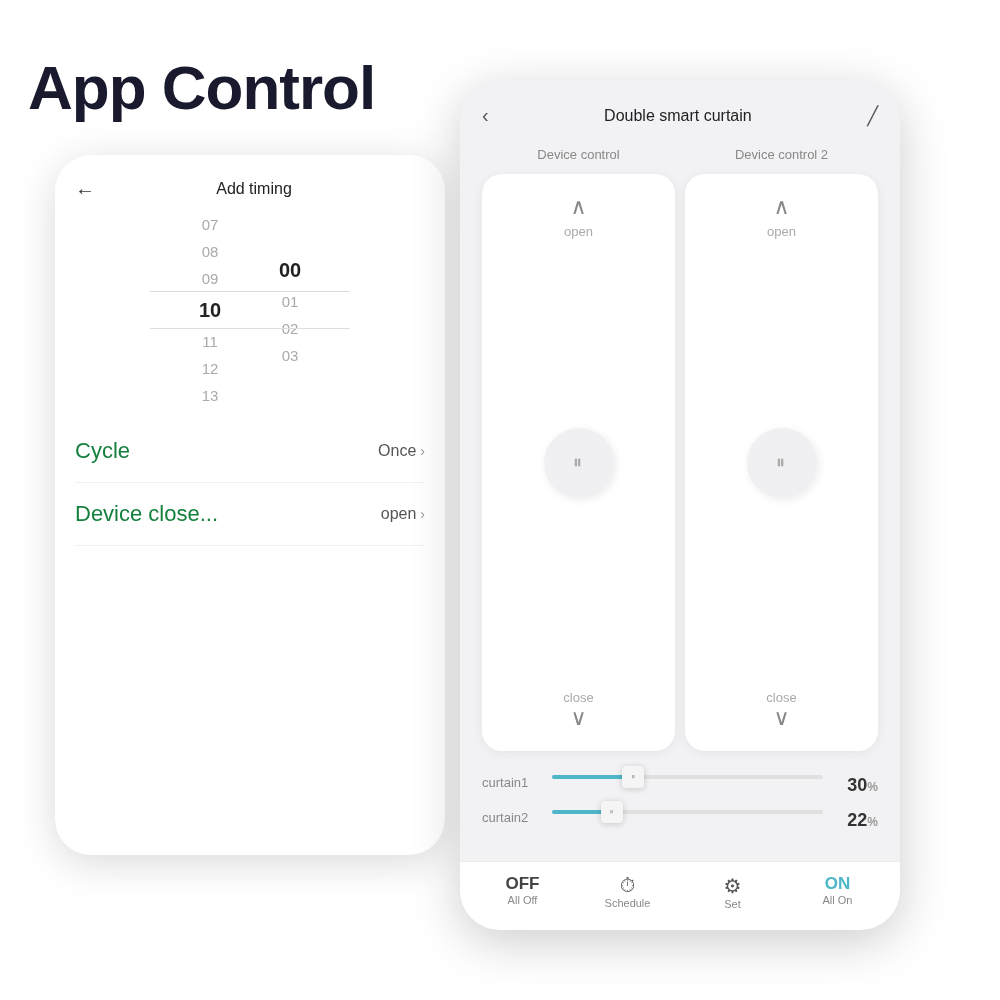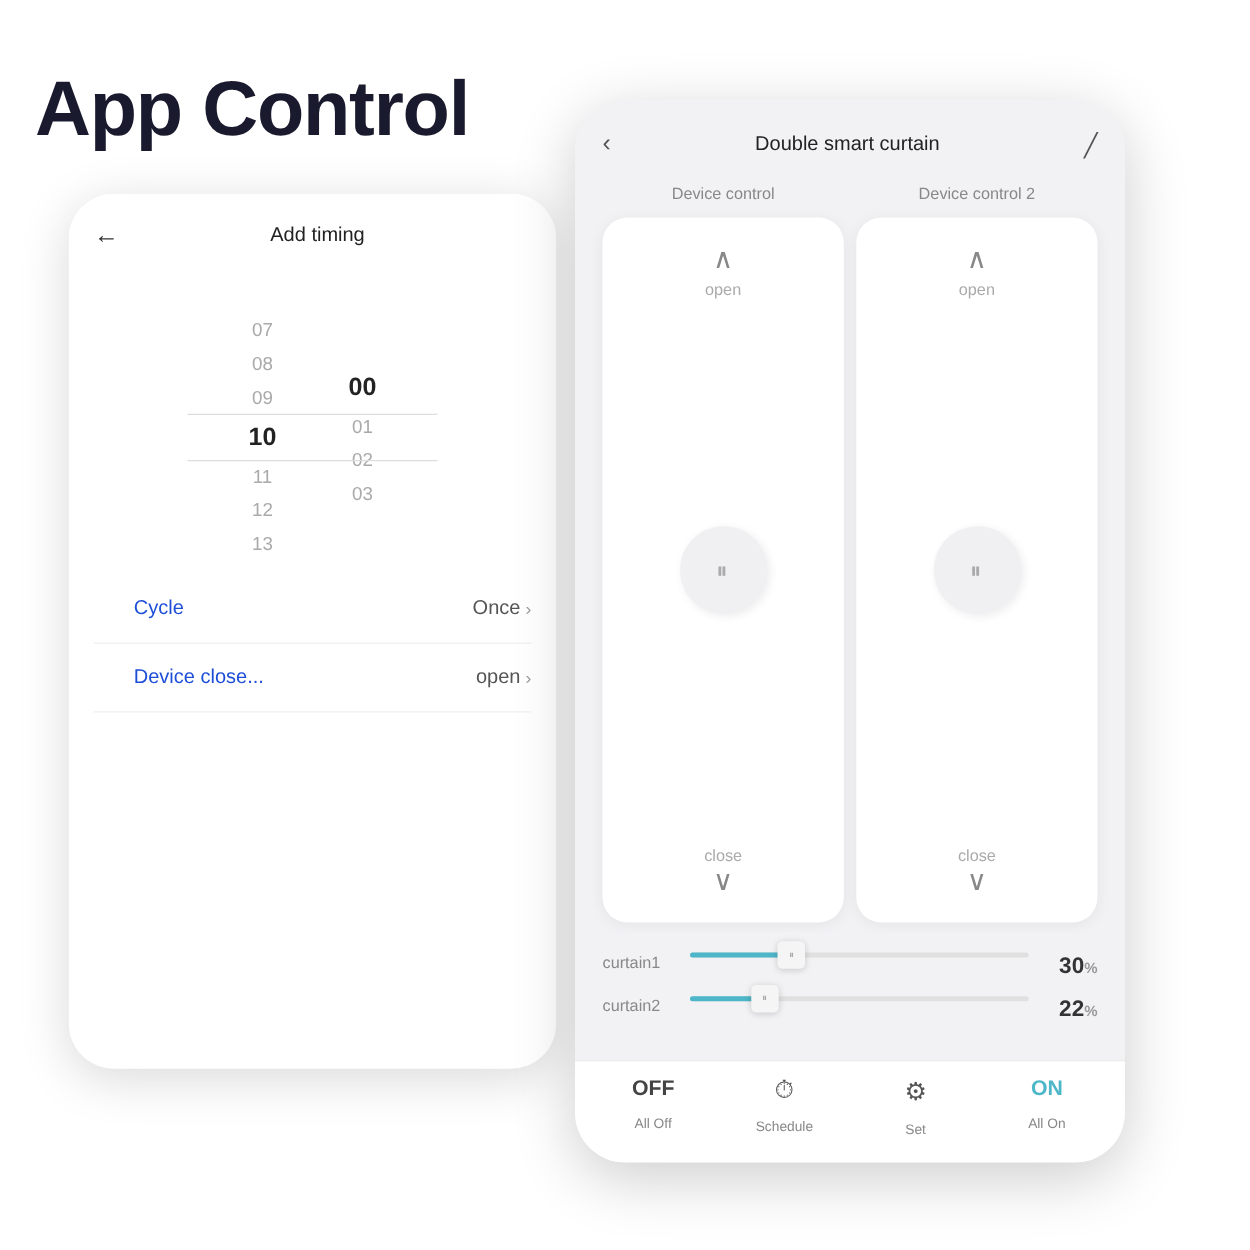--- a/index.html
+++ b/index.html
@@ -69,21 +69,20 @@
 
     
     .time-picker {
       display: flex;
       justify-content: center;
       align-items: center;
       padding: 10px 20px;
       height: 200px;
       position: relative;
       overflow: hidden;
-      margin-top: 40px;
     }
     .time-col {
       display: flex;
       flex-direction: column;
       align-items: center;
       width: 80px;
     }
     .time-item {
       font-size: 15px;
       color: #aaa;
@@ -114,24 +113,23 @@
       margin-top: 10px;
     }
     .setting-row {
       display: flex;
       justify-content: space-between;
       align-items: center;
       padding: 18px 0;
       border-bottom: 1px solid #f0f0f0;
     }
     .setting-label {
-      font-size: 16px;
-      color: #1d4ed8;
+      font-size: 22px;
+      color: #15803d;
       font-weight: 400;
-      margin-left: 32px;
     }
     .setting-value {
       font-size: 16px;
       color: #555;
       display: flex;
       align-items: center;
       gap: 4px;
     }
     .chevron-right {
       color: #999;
@@ -322,21 +320,21 @@
       background: #ffffff;
       padding: 12px 10px 20px 10px;
       justify-content: space-around;
       align-items: flex-start;
       border-top: 1px solid #ebebeb;
     }
     .bottom-btn {
       display: flex;
       flex-direction: column;
       align-items: center;
-      gap: 12px;
+      gap: 0;
       cursor: pointer;
       flex: 1;
     }
     .bottom-btn-label {
       font-size: 11px;
       color: #888;
     }
     .bottom-btn-icon {
       font-size: 20px;
       color: #555;

